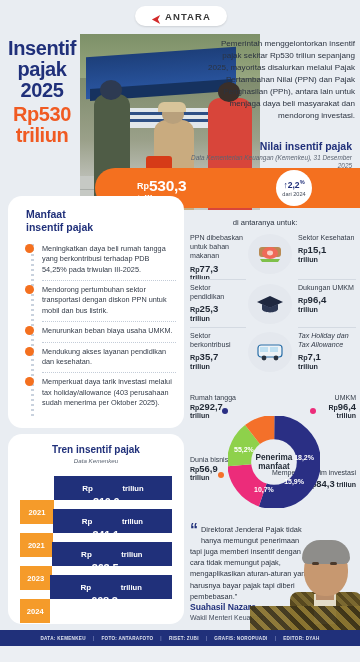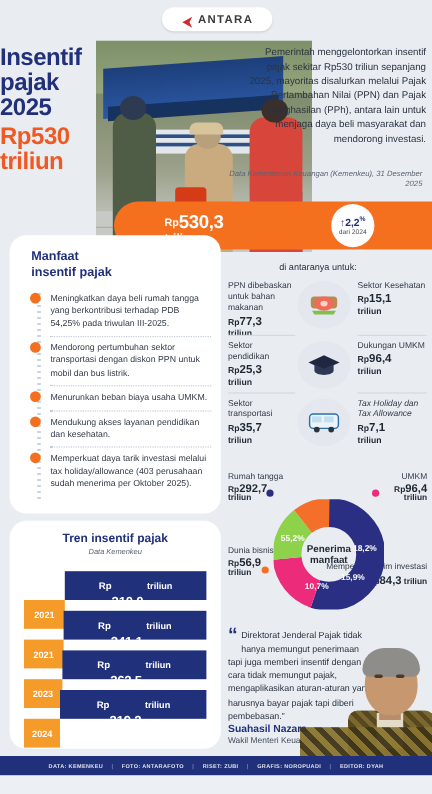--- a/index.html
+++ b/index.html
@@ -41,21 +41,21 @@
   .hp-p2h { position:absolute; left:82px; top:70px; width:22px; height:20px; background:#b8a07c; border-radius:50%; }
   .hp-cap { position:absolute; left:78px; top:68px; width:28px; height:10px; background:#d8c49a; border-radius:6px 6px 0 0; }
   .hp-bag { position:absolute; left:66px; top:122px; width:26px; height:32px; background:#d63b18; border-radius:3px 3px 6px 6px; }
   .hp-p3 { position:absolute; left:128px; top:64px; width:44px; height:112px; background:#d8453a; border-radius:12px 12px 0 0; }
   .hp-p3l { position:absolute; left:132px; top:126px; width:40px; height:50px; background:#6e7480; }
   .hp-p3h { position:absolute; left:138px; top:48px; width:22px; height:20px; background:#3a2f2a; border-radius:50%; }
   .hp-steps { position:absolute; left:0; bottom:0; width:100%; height:34px; background:#c6c9c4; }
   .hp-steps b { position:absolute; display:block; left:0; right:0; height:1px; background:#a9ada8; }
 
   
-  .left-title { position: absolute; left: 0; top: 38px; width: 92px; text-align: left; padding-right: 8px; }
+  .left-title { position: absolute; left: 0; top: 38px; width: 92px; text-align: center; padding-right: 8px; }
   .lt-l1, .lt-l2, .lt-l3 { font-size: 20px; font-weight: 800; color: #20307a; line-height: 1.06; letter-spacing: -.4px; }
   .lt-l4, .lt-l5 { font-size: 20px; font-weight: 800; color: #f05a22; line-height: 1.06; letter-spacing: -.4px; }
   .lt-l4 { margin-top: 2px; }
 
   
   .intro {
     position: absolute; left: 205px; top: 38px; width: 150px;
     font-size: 8.1px; line-height: 1.48; color: #2b3340; text-align: right;
   }
 
@@ -213,20 +213,21 @@
     <div class="lt-l1">Insentif</div>
     <div class="lt-l2">pajak</div>
     <div class="lt-l3">2025</div>
     <div class="lt-l4">Rp530</div>
     <div class="lt-l5">triliun</div>
   </div>
 
   <div class="intro">Pemerintah menggelontorkan insentif pajak sekitar Rp530 triliun sepanjang 2025, mayoritas disalurkan melalui Pajak Pertambahan Nilai (PPN) dan Pajak Penghasilan (PPh), antara lain untuk menjaga daya beli masyarakat dan mendorong investasi.</div>
 
   <div class="nilai-head">
+    <div class="nilai-title">Nilai insentif pajak</div>
     <div class="nilai-sub">Data Kementerian Keuangan (Kemenkeu), 31 Desember 2025</div>
   </div>
 
   <div class="orange-band">
     <div class="ob-amount">
       <span class="ob-rp">Rp</span><span class="ob-num">530,3</span>
       <span class="ob-unit">triliun</span>
     </div>
     <div class="ob-badge">
       <div class="pct"><span>↑</span><span>2,2</span><sup>%</sup></div>
@@ -288,21 +289,21 @@
       <div class="gi-right">
         <div class="gi-label">Dukungan UMKM</div>
         <div class="gi-amt"><span>Rp</span><span class="n">96,4</span><br><span>triliun</span></div>
       </div>
     </div>
 
     <div class="gi-row" style="height:50px">
       <div class="gi-sep" style="top:-3px"></div>
         <div class="gi-sep r" style="top:-3px"></div>
       <div class="gi-left">
-        <div class="gi-label">Sektor transportasi</div>
+        <div class="gi-label">Sektor berkontribusi</div>
         <div class="gi-amt"><span>Rp</span><span class="n">35,7</span><br><span>triliun</span></div>
       </div>
       <div class="gi-icon">
         <svg width="28" height="22" viewBox="0 0 28 22">
             <rect x="2" y="4" width="24" height="12" rx="3" fill="#eef3f7" stroke="#2a6fa8" stroke-width="1.2"></rect>
             <rect x="4" y="6" width="8" height="5" fill="#bfe0f2"></rect>
             <rect x="14" y="6" width="8" height="5" fill="#bfe0f2"></rect>
             <circle cx="8" cy="17" r="2.4" fill="#2a3340"></circle>
             <circle cx="20" cy="17" r="2.4" fill="#2a3340"></circle>
           </svg>
@@ -380,21 +381,21 @@
         <div class="bar-val" style="width:130px">
           <span class="rp">Rp</span>
             <span class="n">362,5</span>
             <span class="t">triliun</span>
         </div>
       </div>
       <div class="bar-row">
         <div class="bar-year">2024</div>
         <div class="bar-val" style="width:136px">
           <span class="rp">Rp</span>
-            <span class="n">319,2</span>
+            <span class="n">608,3</span>
             <span class="t">triliun</span>
         </div>
       </div>
     </div>
   </div>
 
   <div class="quote-zone">
     <div class="qtext">
       <span class="qmark">“</span><span>Direktorat Jenderal Pajak tidak hanya memungut penerimaan tapi juga memberi insentif dengan cara tidak memungut pajak, mengaplikasikan aturan-aturan yang harusnya bayar pajak tapi diberi pembebasan.”</span>
     </div>

